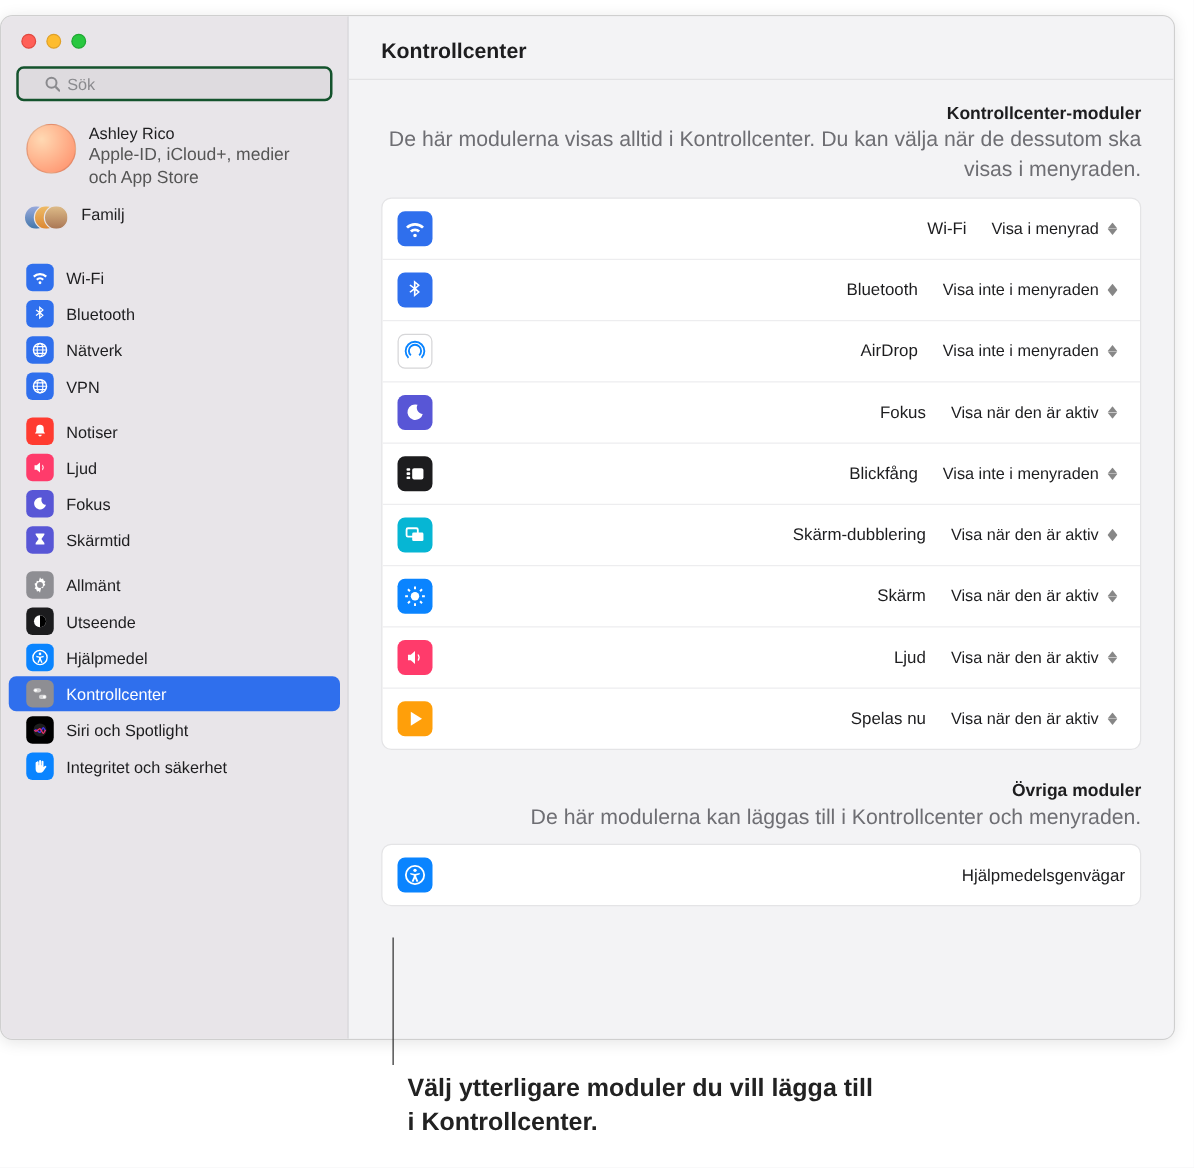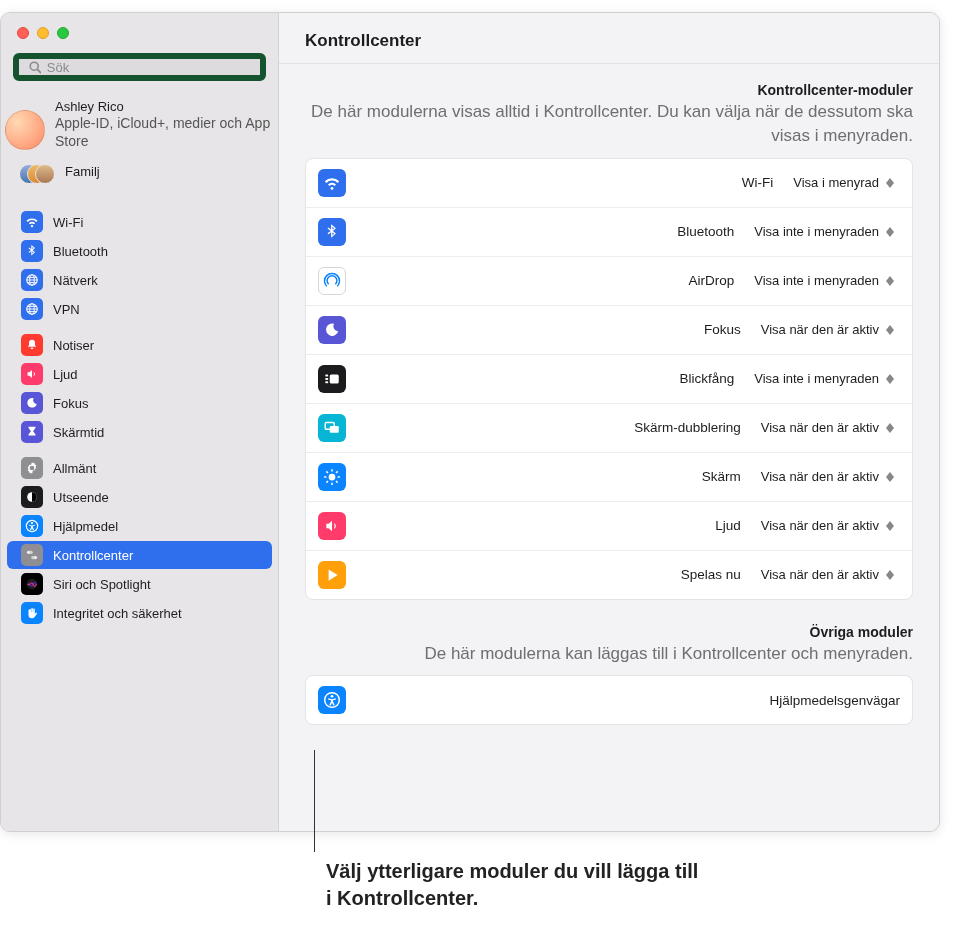--- a/index.html
+++ b/index.html
@@ -37,37 +37,37 @@
     gap: 8px;
     padding: 14px 14px 10px 16px;
   }
   .tl { width: 12px; height: 12px; border-radius: 50%; }
   .tl.red { background: #ff5f57; border:0.5px solid #e1483f;}
   .tl.yellow { background: #febc2e; border:0.5px solid #e0a128;}
   .tl.green { background: #28c840; border:0.5px solid #1fa833;}
   .search {
     margin: 4px 12px 10px 12px;
     background: #dedbdf;
-    border: 6px solid #14532d;
+    border: 2px solid #14532d;
     border-radius: 6px;
     height: 28px;
     display: flex;
     align-items: center;
-    padding: 0 9px;
+    padding: 0 20px;
     color: #8a8a8e;
     gap: 6px;
   }
   .search svg { width:14px; height:14px; fill:#8a8a8e; }
   .search input {
     border: none; background: transparent; outline: none;
     font-size: 13px; color: #333; width:100%;
   }
   .search input::placeholder { color:#8a8a8e; }
   .account {
-    display:flex; gap:10px; padding: 8px 4px; align-items:flex-end;
+    display:flex; gap:10px; padding: 8px 20px; align-items:flex-start;
   }
   .avatar {
     width:40px; height:40px; border-radius:50%;
     background: radial-gradient(circle at 30% 30%, #ffd9b3, #ff8a65);
     flex:none;
     border:0.5px solid rgba(0,0,0,0.1);
   }
   .account .texts { line-height:1.25; }
   .account .name { font-weight:500; font-size:13px; }
   .account .sub { font-size:14px; color:#555; }

